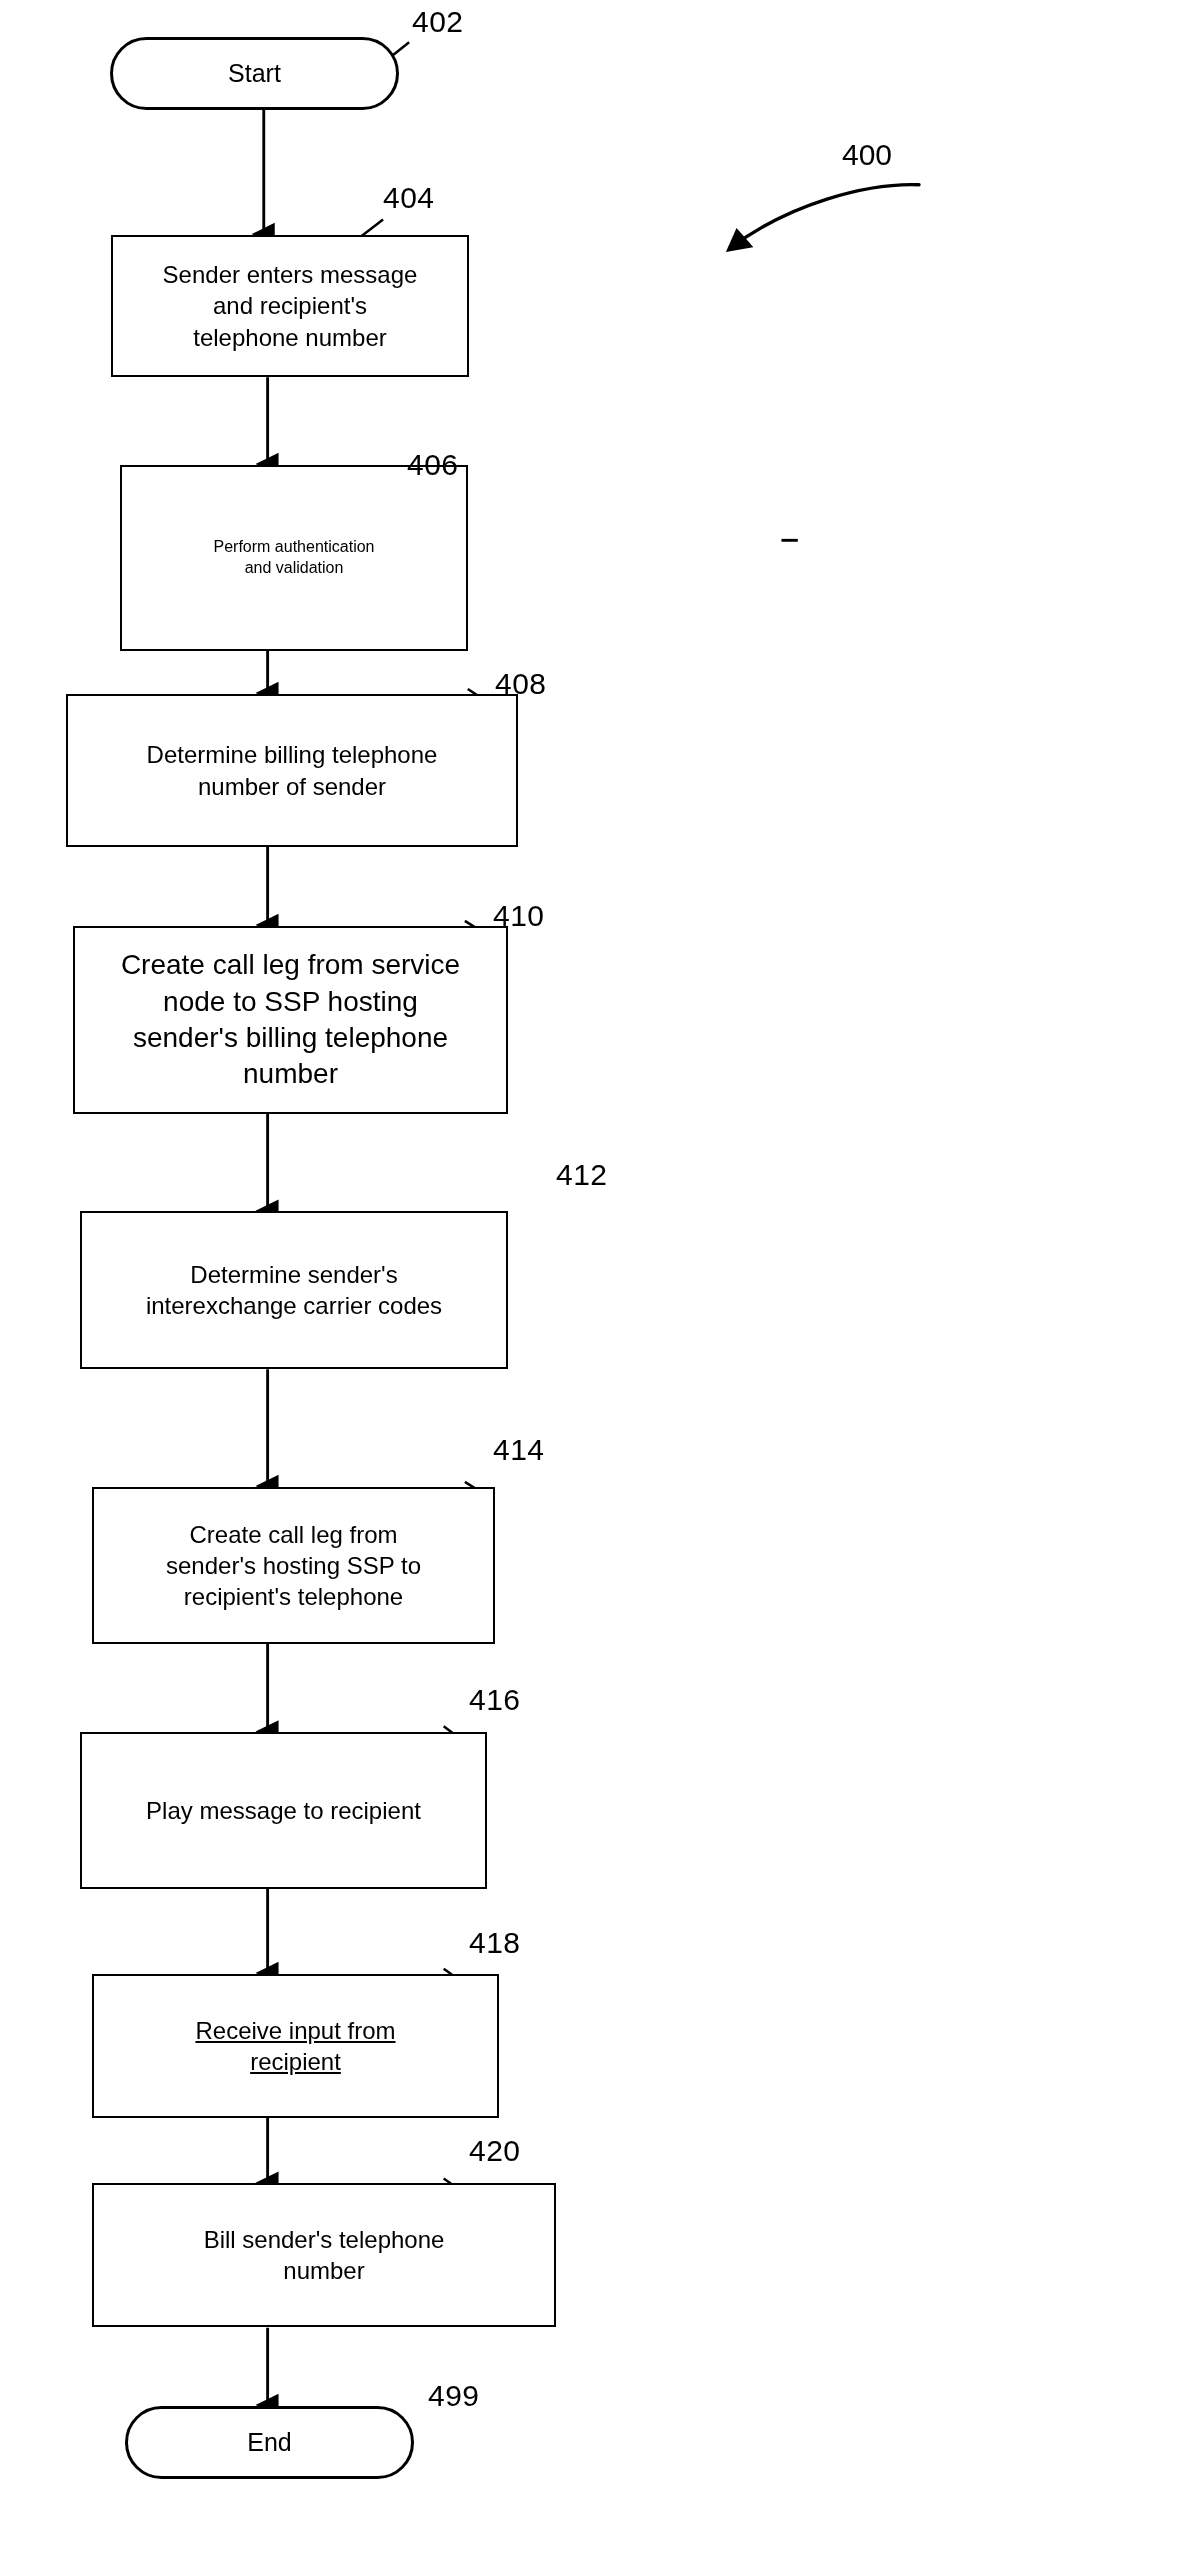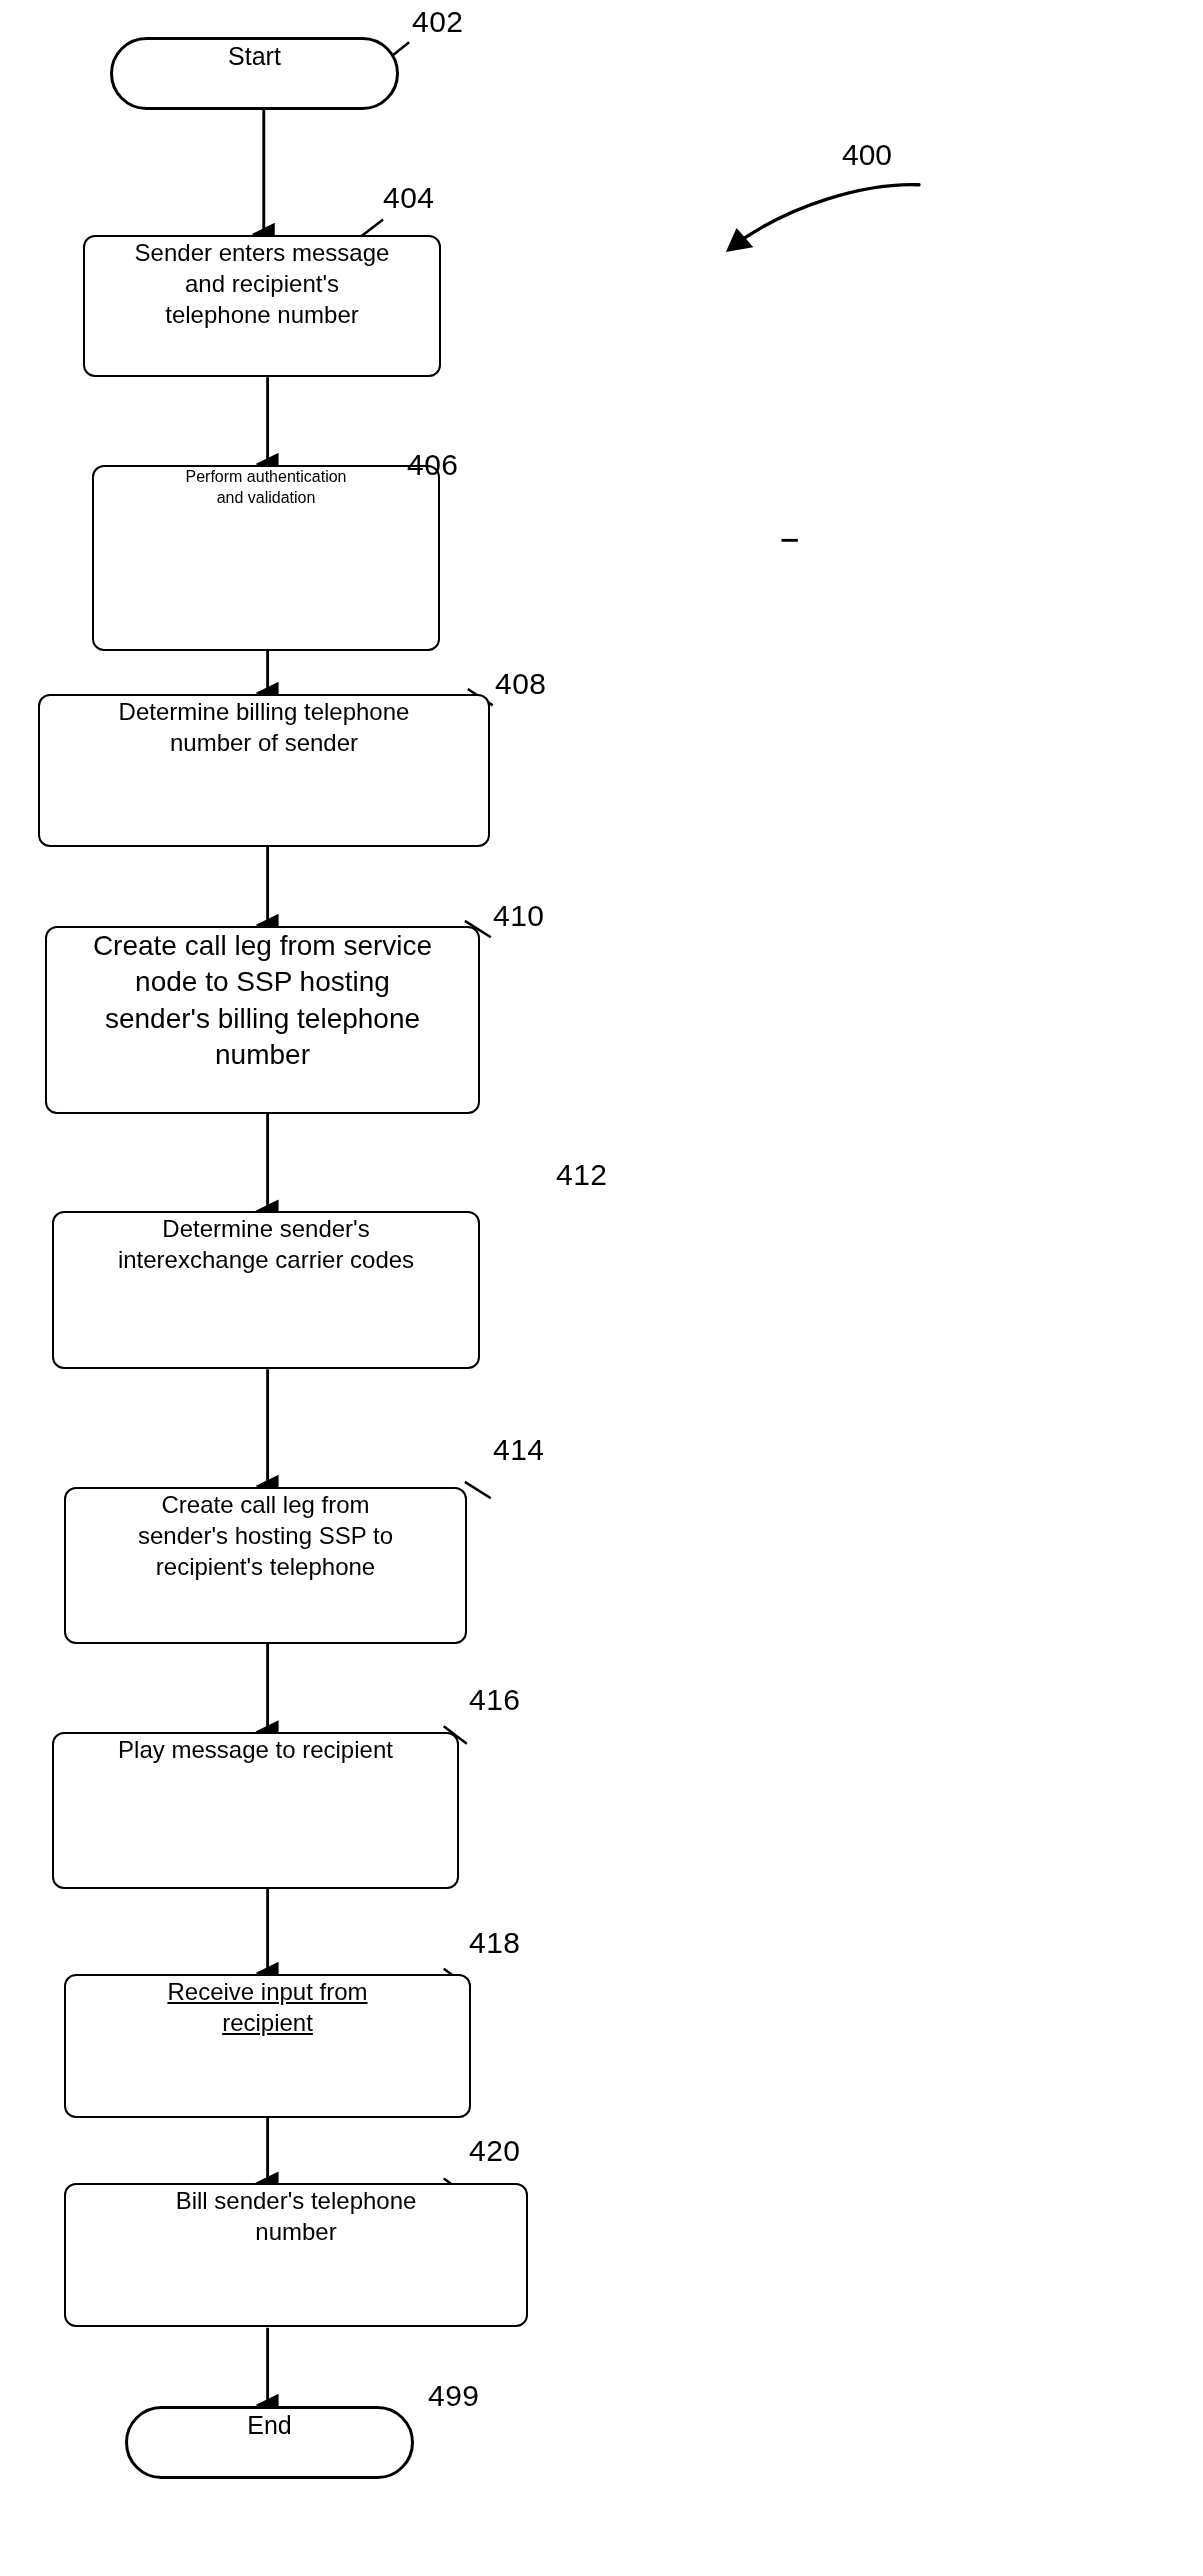--- a/index.html
+++ b/index.html
@@ -18,33 +18,34 @@
     background: #ffffff;
     overflow: hidden;
   }
   
   .node {
     position: absolute;
     box-sizing: border-box;
     border: 2.9px solid #000000;
     background: #ffffff;
     display: flex;
-    align-items: flex-start;
+    align-items: center;
     justify-content: center;
     text-align: center;
     line-height: 1.30;
     white-space: pre-line;
     color: #000000;
   }
   .node.terminal {
     border-radius: 961px;
     border-width: 3.8px;
   }
   .node.process {
-    border-radius: 12px;
+    border-radius: 0;
+    margin-left: 28px;
   }
   .node-label {
     display: block;
     width: 100%;
     padding: 0 9.6px;
     box-sizing: border-box;
   }
   
   .refnum {
     position: absolute;

